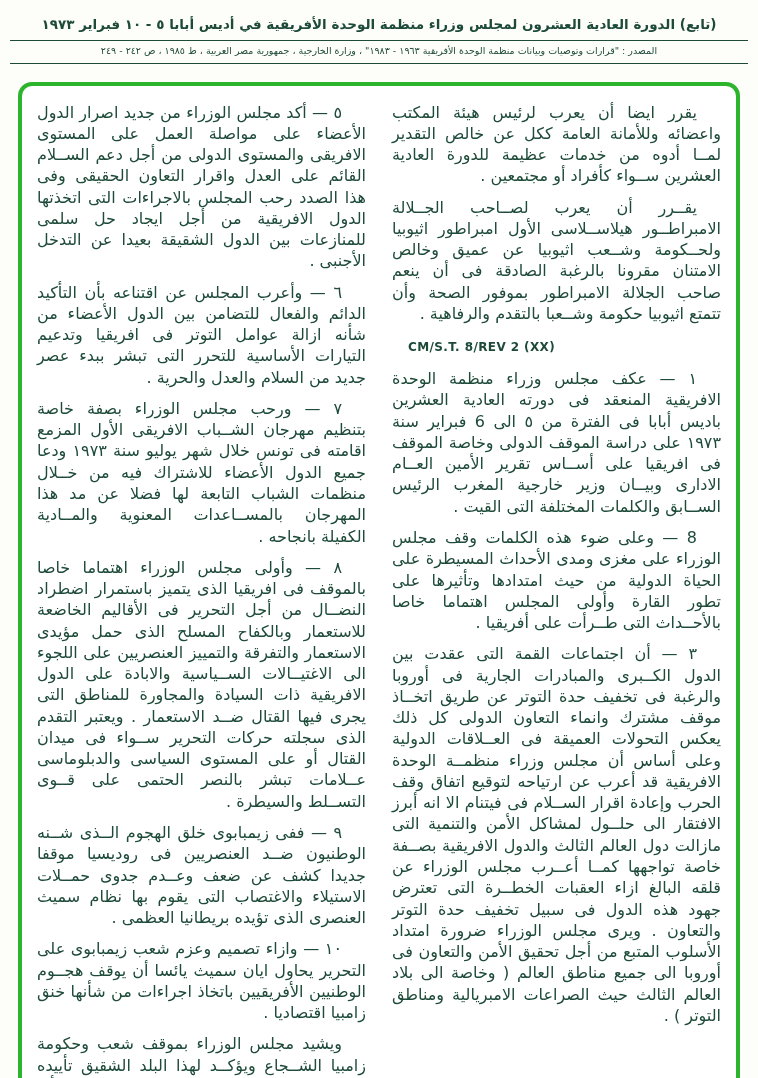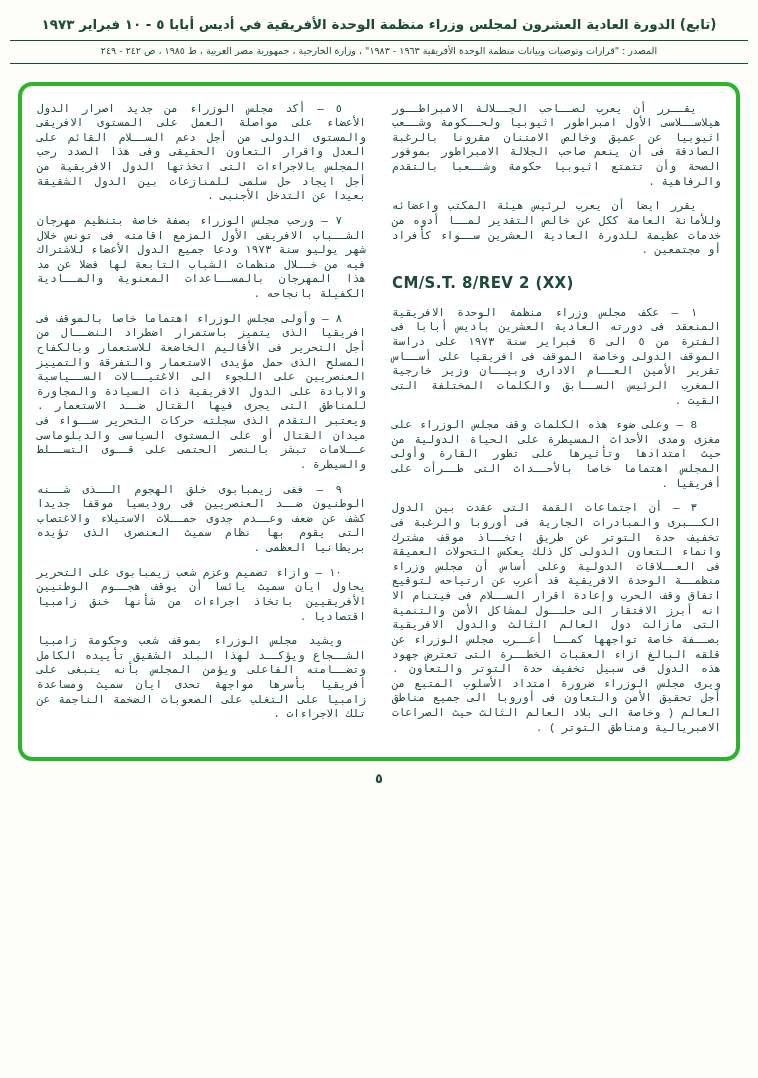--- a/index.html
+++ b/index.html
@@ -47,33 +47,32 @@
   .cols{
     display:flex;
     direction:rtl;       
     gap:26px;
   }
   .col{flex:1 1 0;min-width:0;}
   
   .para{
     direction:rtl;
     text-align:justify;
-    font-size:11px;
+    font-size:16px;
     line-height:1.33;
     margin:0 0 10px;
     text-indent:24px;
-    font-family:Liberation Mono, monospace;
   }
   .doc-ref{
     direction:ltr;
     text-align:left;
     font-weight:600;
-    font-size:15px;
+    font-size:12px;
     letter-spacing:.4px;
-    margin:16px 0 14px;
+    margin:16px 16px 14px;
   }
   .stmt-title{
     direction:rtl;
     text-align:center;
     font-weight:bold;
     font-size:13px;
     margin:0 0 14px;
   }
   
   .ftr{
@@ -90,30 +89,31 @@
   <div class="hdr-title">(تابع) الدورة العادية العشرون لمجلس وزراء منظمة الوحدة الأفريقية في أديس أبابا ٥ - ١٠ فبراير ١٩٧٣</div>
   <hr class="hdr-rule">
   <div class="hdr-source">المصدر : "قرارات وتوصيات وبيانات منظمة الوحدة الأفريقية ١٩٦٣ - ١٩٨٣" ، وزارة الخارجية ، جمهورية مصر العربية ، ط ١٩٨٥ ، ص ٢٤٢ - ٢٤٩</div>
   <hr class="hdr-rule thin">
 </header>
 
 <main class="frame">
   <div class="cols">
 
     <section class="col">
+      <p class="para">يقرر ايضا أن يعرب لرئيس هيئة المكتب واعضائه وللأمانة العامة ككل عن خالص التقدير لمــا أدوه من خدمات عظيمة للدورة العادية العشرين ســواء كأفراد أو مجتمعين .</p>
       <p class="para">يقــرر أن يعرب لصــاحب الجــلالة الامبراطــور هيلاســلاسى الأول امبراطور اثيوبيا ولحــكومة وشــعب اثيوبيا عن عميق وخالص الامتنان مقرونا بالرغبة الصادقة فى أن ينعم صاحب الجلالة الامبراطور بموفور الصحة وأن تتمتع اثيوبيا حكومة وشــعبا بالتقدم والرفاهية .</p>
-      <p class="para">يقرر ايضا أن يعرب لرئيس هيئة المكتب واعضائه وللأمانة العامة ككل عن خالص التقدير لمــا أدوه من خدمات عظيمة للدورة العادية العشرين ســواء كأفراد أو مجتمعين .</p>
       <div class="doc-ref">CM/S.T. 8/REV 2 (XX)</div>
       <p class="para">١ — عكف مجلس وزراء منظمة الوحدة الافريقية المنعقد فى دورته العادية العشرين باديس أبابا فى الفترة من ٥ الى 6 فبراير سنة ١٩٧٣ على دراسة الموقف الدولى وخاصة الموقف فى افريقيا على أســاس تقرير الأمين العــام الادارى وبيــان وزير خارجية المغرب الرئيس الســابق والكلمات المختلفة التى القيت .</p>
       <p class="para">8 — وعلى ضوء هذه الكلمات وقف مجلس الوزراء على مغزى ومدى الأحداث المسيطرة على الحياة الدولية من حيث امتدادها وتأثيرها على تطور القارة وأولى المجلس اهتماما خاصا بالأحــداث التى طــرأت على أفريقيا .</p>
       <p class="para">٣ — أن اجتماعات القمة التى عقدت بين الدول الكــبرى والمبادرات الجارية فى أوروبا والرغبة فى تخفيف حدة التوتر عن طريق اتخــاذ موقف مشترك وانماء التعاون الدولى كل ذلك يعكس التحولات العميقة فى العــلاقات الدولية وعلى أساس أن مجلس وزراء منظمــة الوحدة الافريقية قد أعرب عن ارتياحه لتوقيع اتفاق وقف الحرب وإعادة اقرار الســلام فى فيتنام الا انه أبرز الافتقار الى حلــول لمشاكل الأمن والتنمية التى مازالت دول العالم الثالث والدول الافريقية بصــفة خاصة تواجهها كمــا أعــرب مجلس الوزراء عن قلقه البالغ ازاء العقبات الخطــرة التى تعترض جهود هذه الدول فى سبيل تخفيف حدة التوتر والتعاون . ويرى مجلس الوزراء ضرورة امتداد الأسلوب المتبع من أجل تحقيق الأمن والتعاون فى أوروبا الى جميع مناطق العالم ( وخاصة الى بلاد العالم الثالث حيث الصراعات الامبريالية ومناطق التوتر ) .</p>
     </section>
 
     <section class="col">
       <p class="para">٥ — أكد مجلس الوزراء من جديد اصرار الدول الأعضاء على مواصلة العمل على المستوى الافريقى والمستوى الدولى من أجل دعم الســلام القائم على العدل واقرار التعاون الحقيقى وفى هذا الصدد رحب المجلس بالاجراءات التى اتخذتها الدول الافريقية من أجل ايجاد حل سلمى للمنازعات بين الدول الشقيقة بعيدا عن التدخل الأجنبى .</p>
+      <p class="para">٦ — وأعرب المجلس عن اقتناعه بأن التأكيد الدائم والفعال للتضامن بين الدول الأعضاء من شأنه ازالة عوامل التوتر فى افريقيا وتدعيم التيارات الأساسية للتحرر التى تبشر ببدء عصر جديد من السلام والعدل والحرية .</p>
       <p class="para">٧ — ورحب مجلس الوزراء بصفة خاصة بتنظيم مهرجان الشــباب الافريقى الأول المزمع اقامته فى تونس خلال شهر يوليو سنة ١٩٧٣ ودعا جميع الدول الأعضاء للاشتراك فيه من خــلال منظمات الشباب التابعة لها فضلا عن مد هذا المهرجان بالمســاعدات المعنوية والمــادية الكفيلة بانجاحه .</p>
       <p class="para">٨ — وأولى مجلس الوزراء اهتماما خاصا بالموقف فى افريقيا الذى يتميز باستمرار اضطراد النضــال من أجل التحرير فى الأقاليم الخاضعة للاستعمار وبالكفاح المسلح الذى حمل مؤيدى الاستعمار والتفرقة والتمييز العنصريين على اللجوء الى الاغتيــالات الســياسية والابادة على الدول الافريقية ذات السيادة والمجاورة للمناطق التى يجرى فيها القتال ضــد الاستعمار . ويعتبر التقدم الذى سجلته حركات التحرير ســواء فى ميدان القتال أو على المستوى السياسى والدبلوماسى عــلامات تبشر بالنصر الحتمى على قــوى التســلط والسيطرة .</p>
       <p class="para">٩ — ففى زيمبابوى خلق الهجوم الــذى شــنه الوطنيون ضــد العنصريين فى روديسيا موقفا جديدا كشف عن ضعف وعــدم جدوى حمــلات الاستيلاء والاغتصاب التى يقوم بها نظام سميث العنصرى الذى تؤيده بريطانيا العظمى .</p>
       <p class="para">١٠ — وازاء تصميم وعزم شعب زيمبابوى على التحرير يحاول ايان سميث يائسا أن يوقف هجــوم الوطنيين الأفريقيين باتخاذ اجراءات من شأنها خنق زامبيا اقتصاديا .</p>
       <p class="para">ويشيد مجلس الوزراء بموقف شعب وحكومة زامبيا الشــجاع ويؤكــد لهذا البلد الشقيق تأييده الكامل وتضــامنه الفاعلى ويؤمن المجلس بأنه ينبغى على أفريقيا بأسرها مواجهة تحدى ايان سميث ومساعدة زامبيا على التغلب على الصعوبات الضخمة الناجمة عن تلك الاجراءات .</p>
     </section>
 
   </div>
 </main>
 

